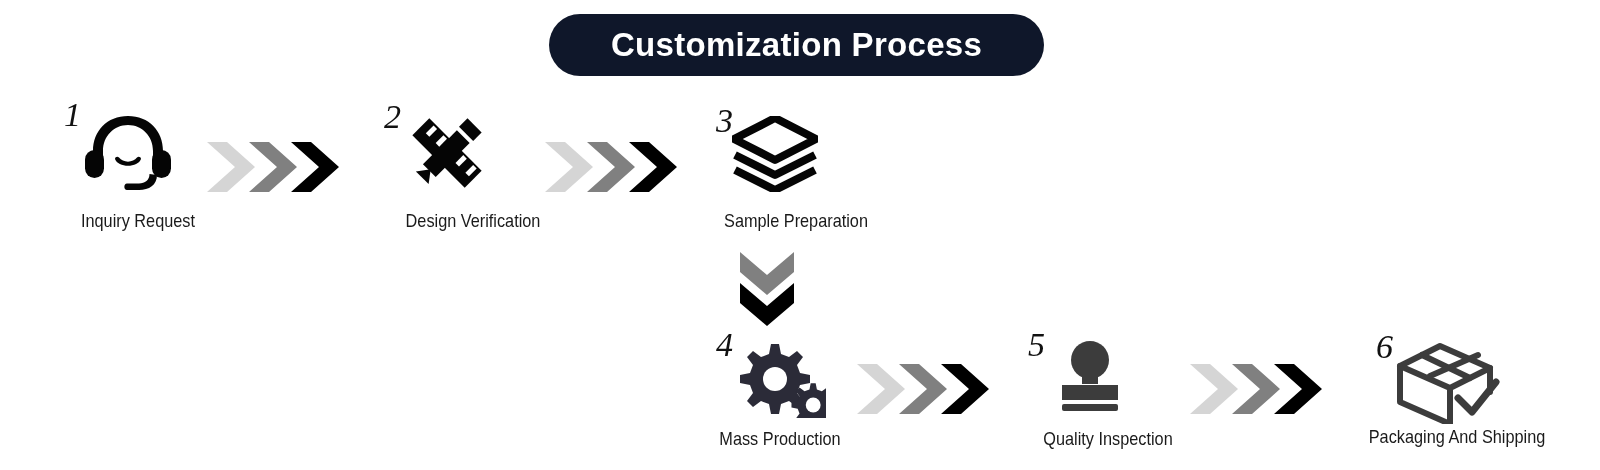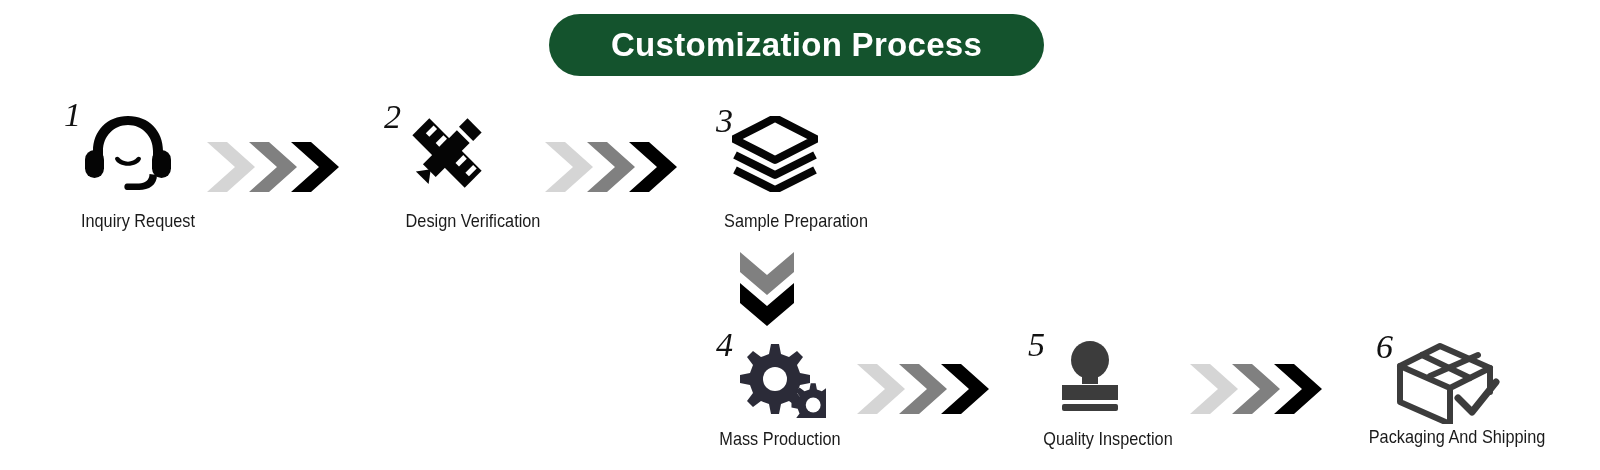--- a/index.html
+++ b/index.html
@@ -16,21 +16,21 @@
     -webkit-font-smoothing: antialiased;
   }
 
   
   .title-pill {
     position: absolute;
     left: 549px;
     top: 14px;
     width: 495px;
     height: 62px;
-    background: #14532d;
+    background: #0f172a;
     border-radius: 31px;
     display: flex;
     align-items: center;
     justify-content: center;
   }
   .title-pill .title-text {
     color: #ffffff;
     font-size: 33px;
     font-weight: bold;
     letter-spacing: 0.3px;

